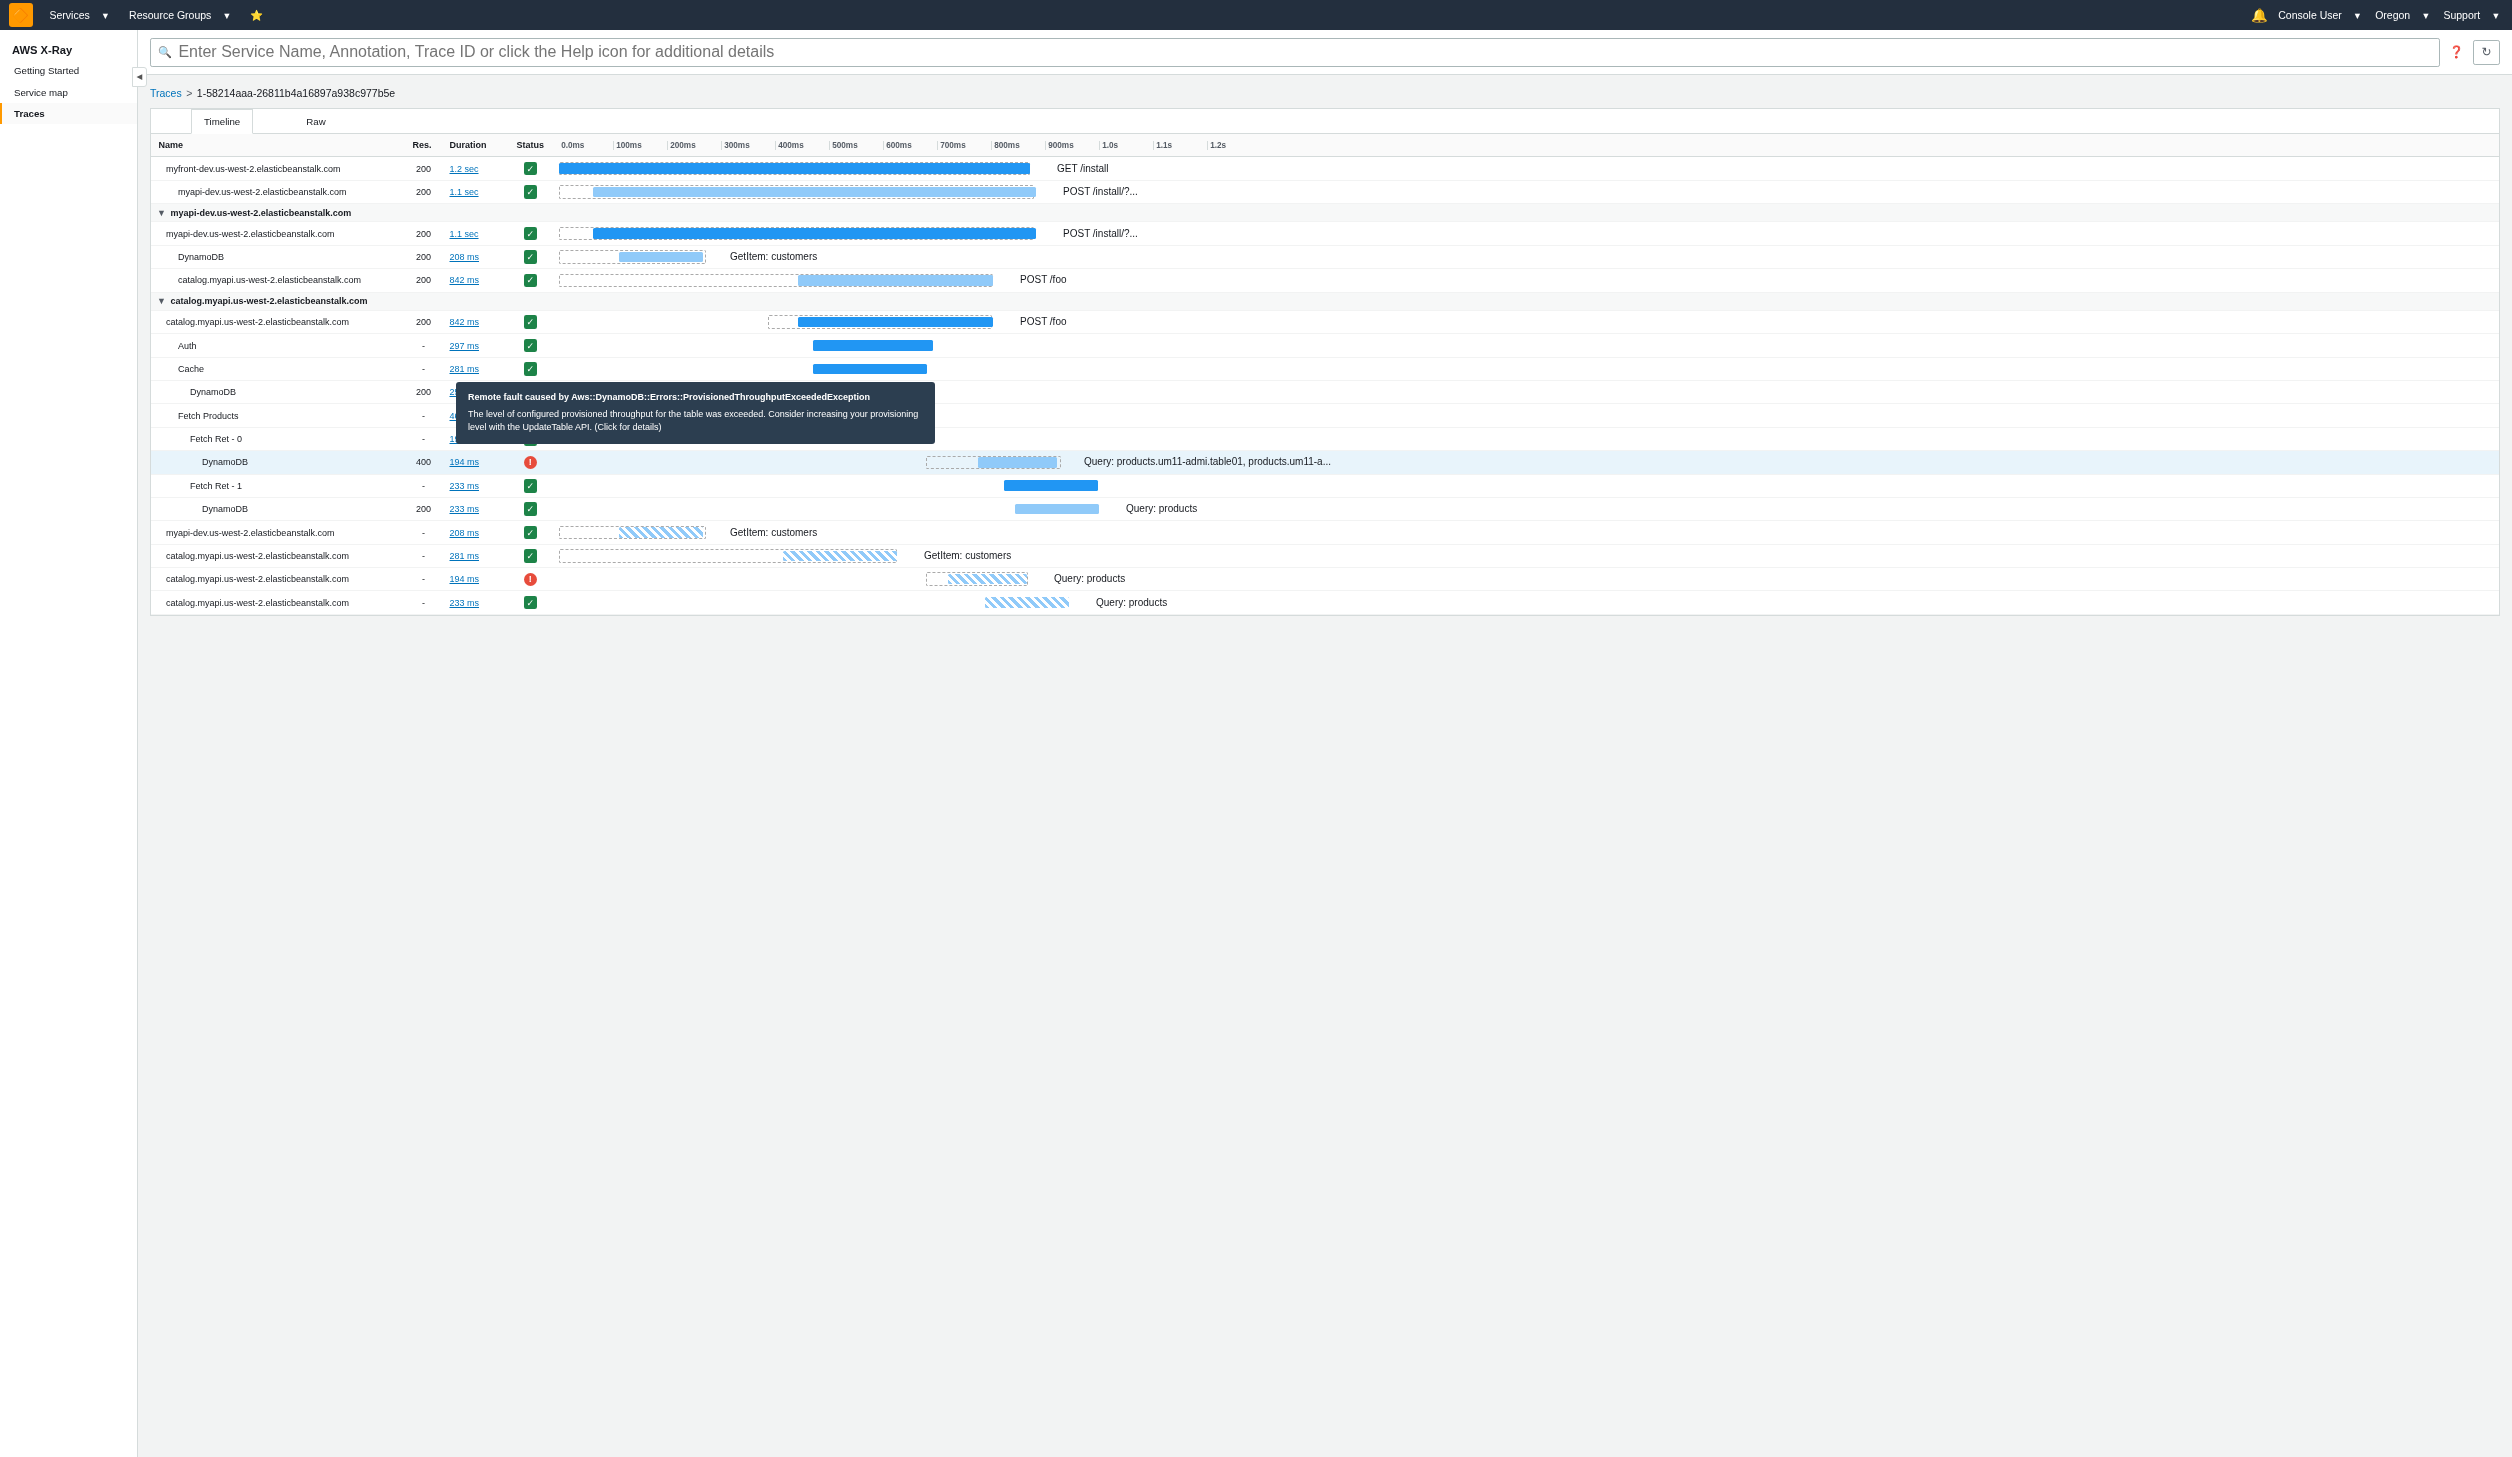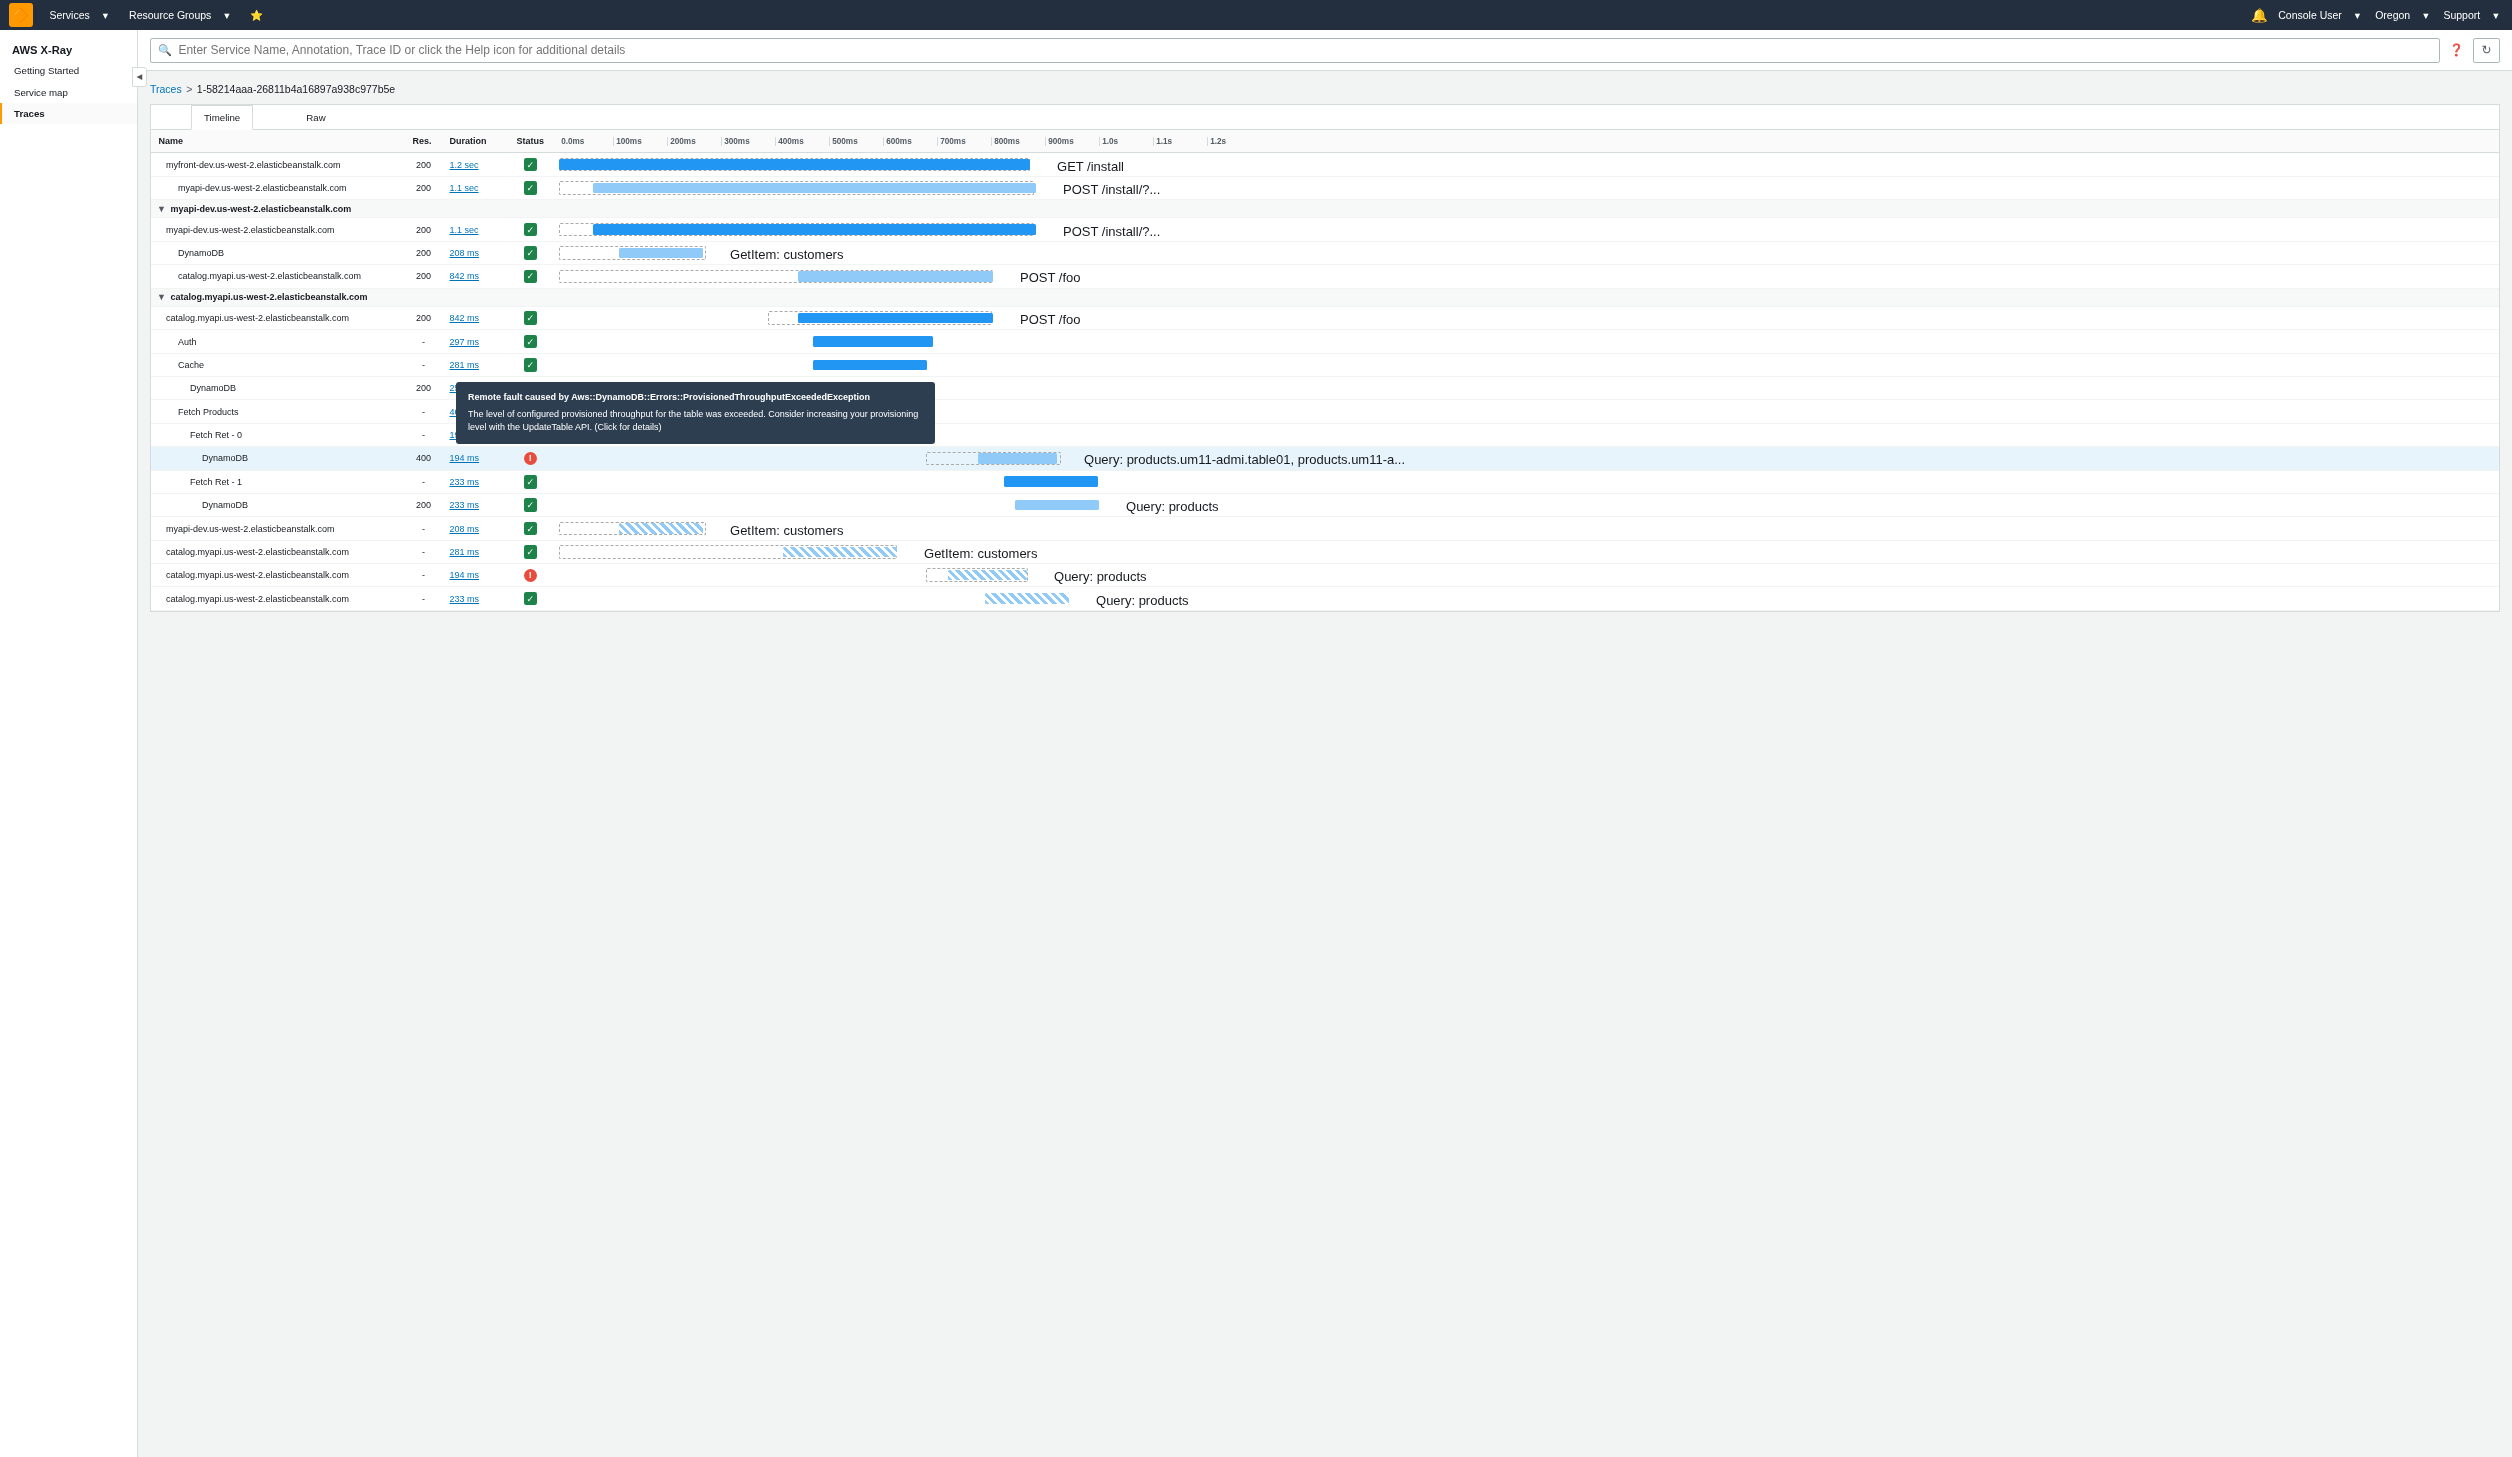--- a/index.html
+++ b/index.html
@@ -121,21 +121,21 @@
       border: 0.7px solid #aab7b8;
       border-radius: 2.2px;
       background: #fff;
       padding: 4.5px 7.5px;
       gap: 6px;
     }
     .search-bar input {
       border: none;
       outline: none;
       width: 100%;
-      font-size: 12px;
+      font-size: 16px;
       color: #16191f;
     }
     .search-icon { color: #879596; font-size: 11.2px; }
     .search-help-icon {
       color: #879596;
       font-size: 12px;
       cursor: pointer;
       padding: 3px;
     }
     .search-refresh-icon {
@@ -280,21 +280,21 @@
       height: 13.5px;
       top: 0.7px;
       border: 0.7px dashed #aaa;
       background: transparent;
       border-radius: 1.5px;
     }
     .bar-label {
       position: absolute;
       right: 3px;
       top: 1.5px;
-      font-size: 13px;
+      font-size: 10px;
       color: #16191f;
       white-space: nowrap;
       padding-left: 24px;
     }
     .bar-hatched {
       position: absolute;
       height: 10.5px;
       top: 2.2px;
       background: repeating-linear-gradient(
         45deg,

